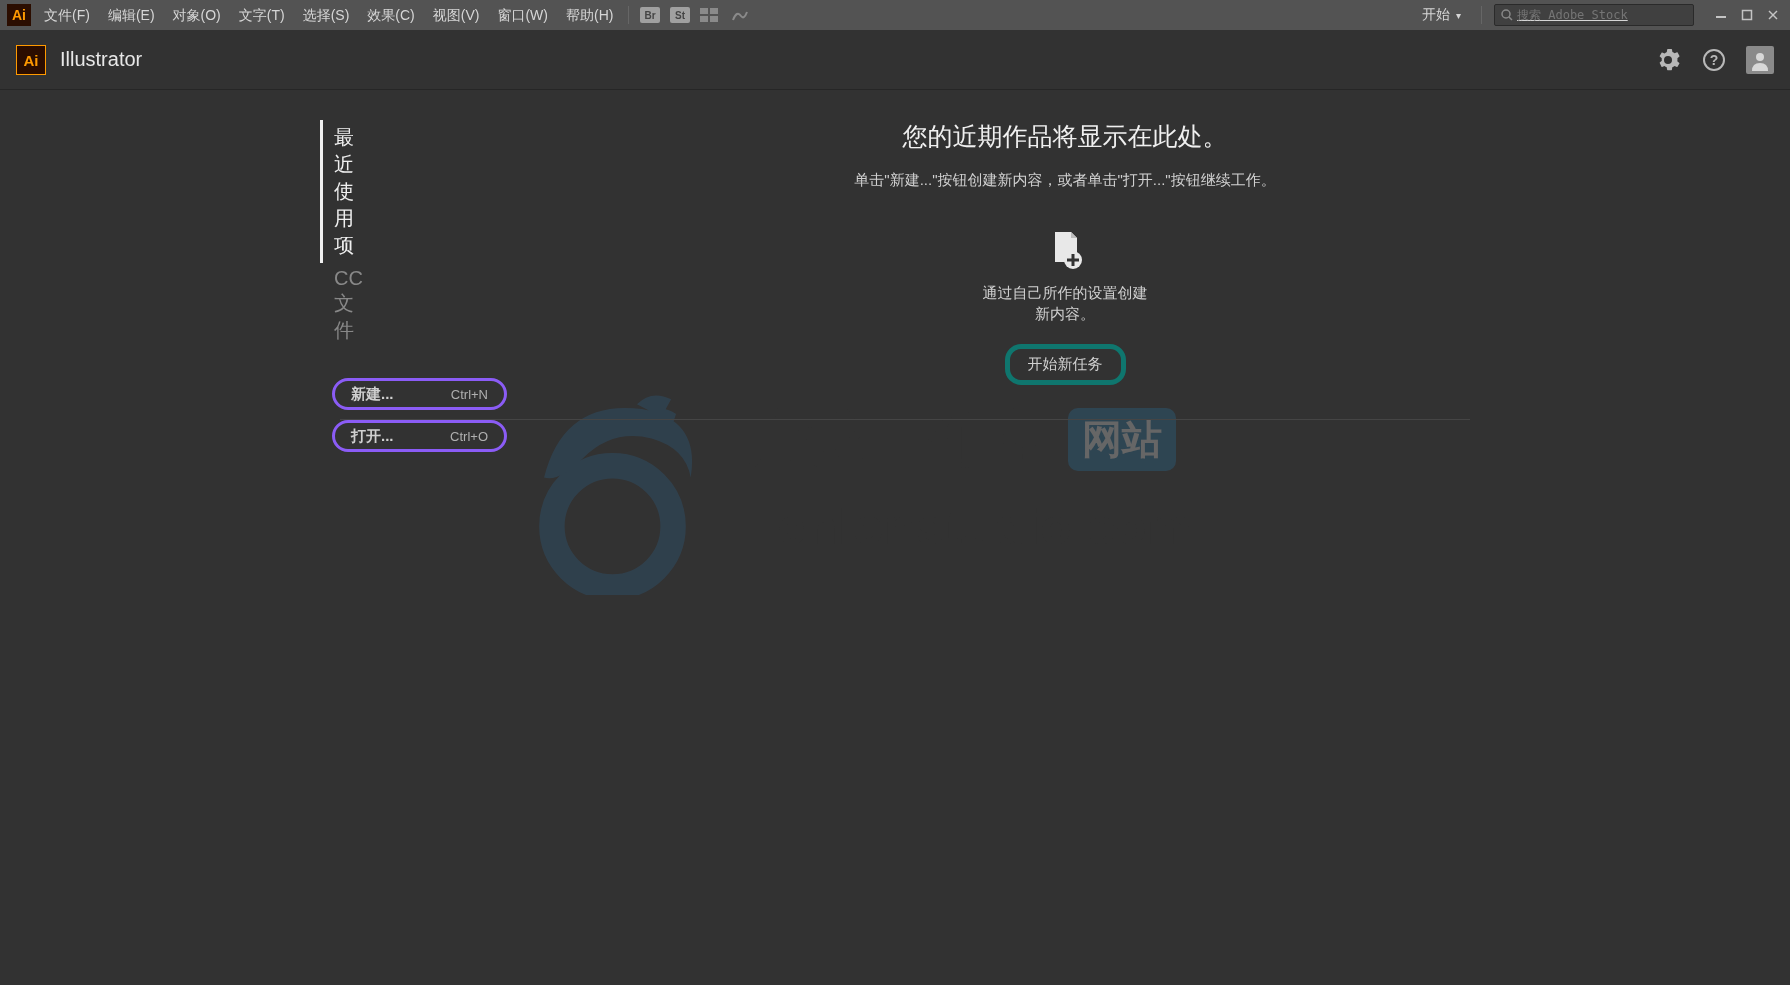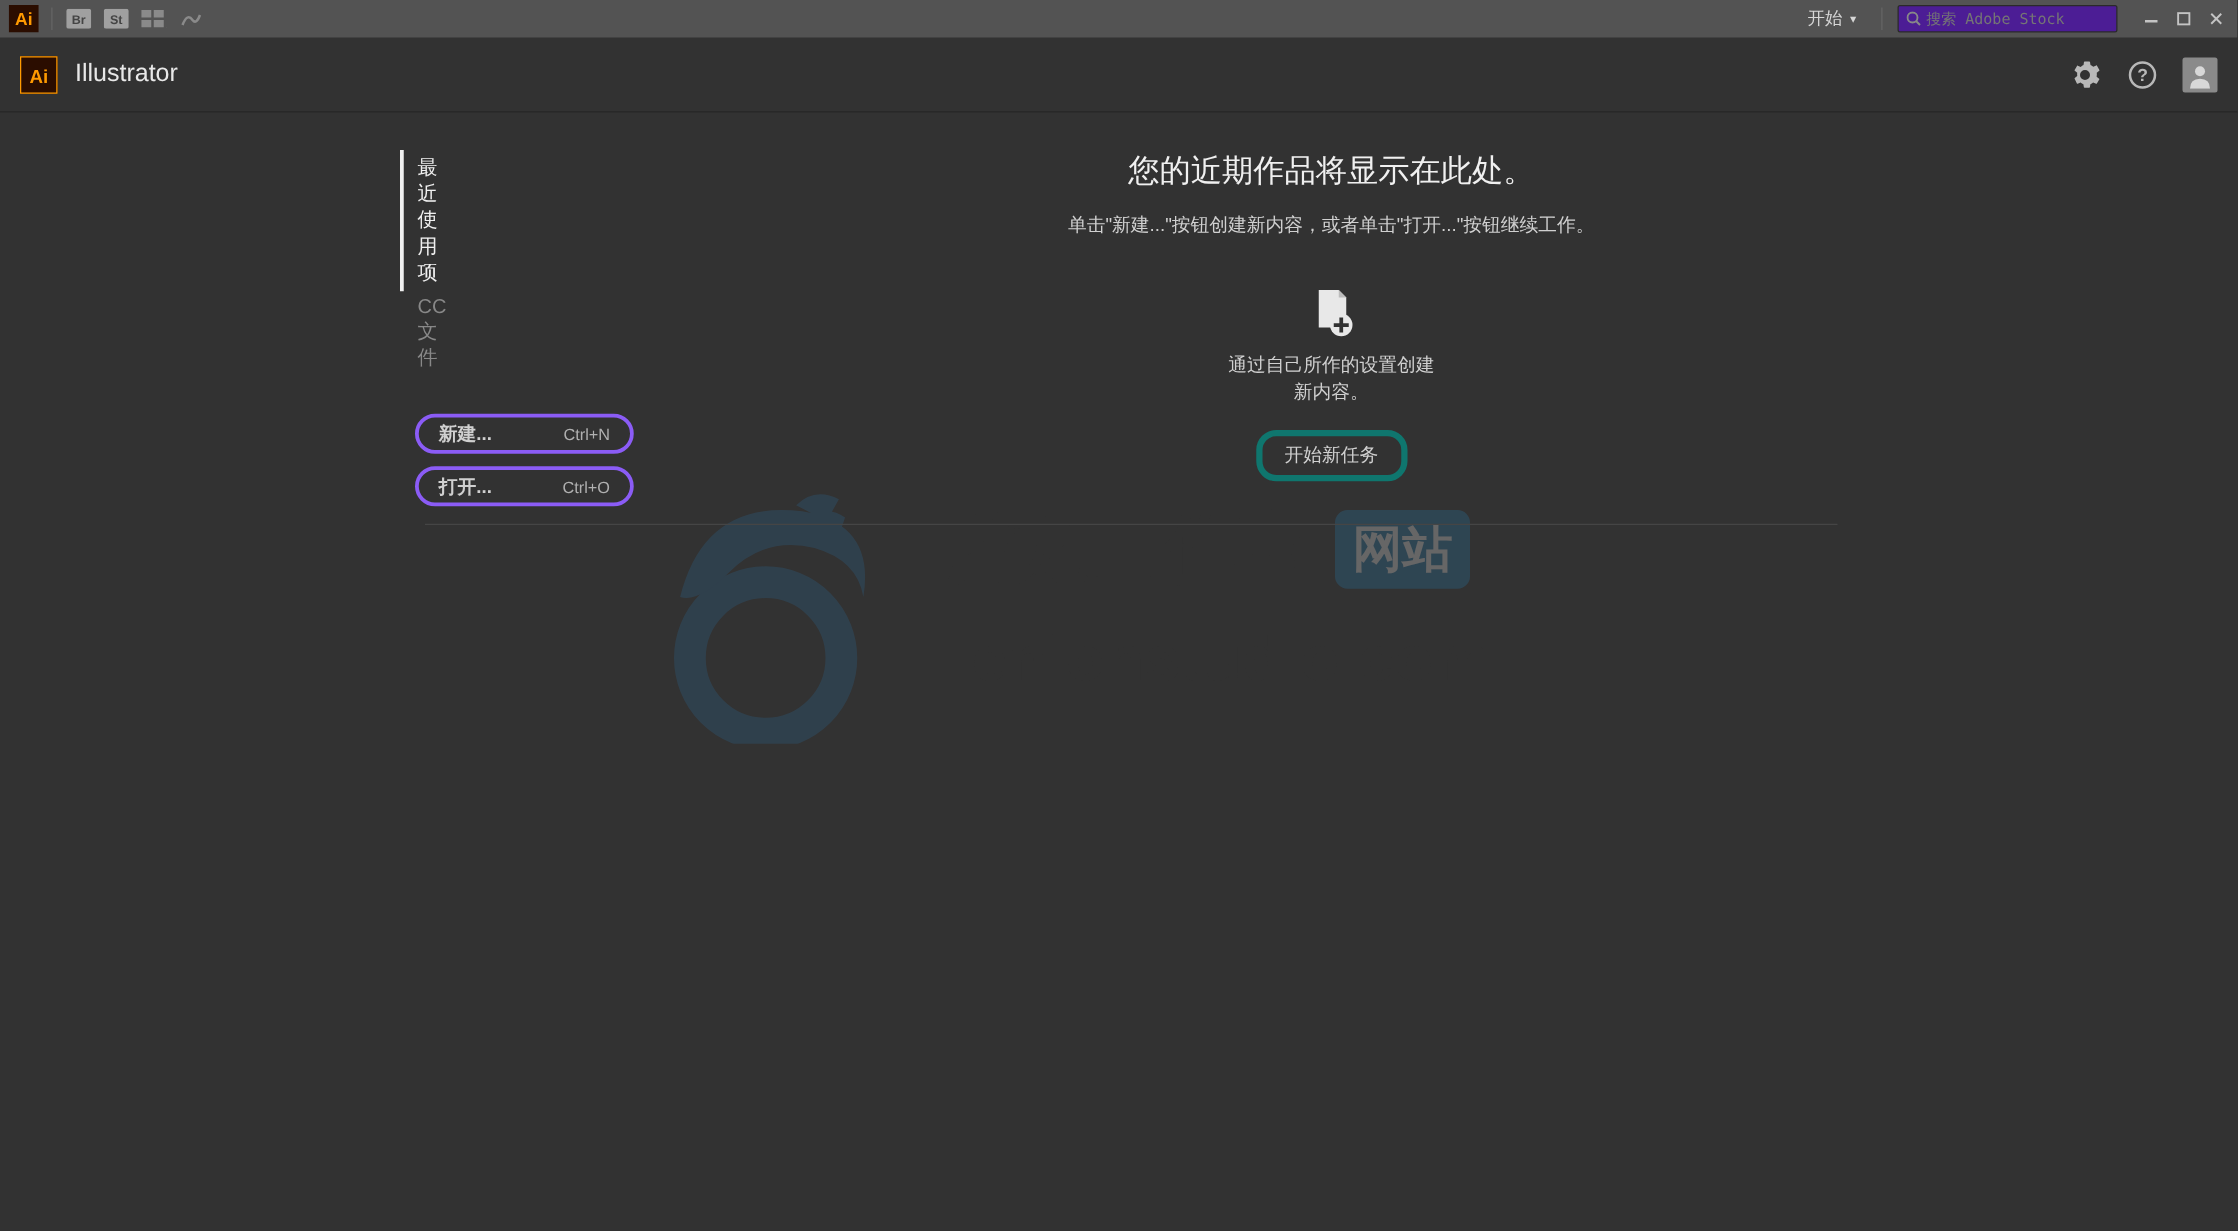--- a/index.html
+++ b/index.html
@@ -55,26 +55,27 @@
 .workspace-switch {
   display: flex; align-items: center;
   padding: 0 8px; height: 22px;
   font-size: 14px;
   color: #d6d6d6;
   cursor: pointer;
 }
 .workspace-switch .chev { margin-left: 6px; font-size: 10px; }
 .search-box {
   display: flex; align-items: center;
-  background: #4c1d95;
+  background: #404040;
   border: 1px solid #2a2a2a;
   border-radius: 2px;
   height: 22px;
   padding: 0 6px;
-  width: 176px;
+  width: 200px;
+  text-decoration: underline;
 }
 .search-box input {
   background: transparent; border: none; outline: none;
   color: #999; font-size: 12px;
   font-family: "Consolas", monospace;
   width: 100%;
   margin-left: 4px;
 }
 .search-box svg { flex-shrink: 0; }
 .window-controls {
@@ -134,21 +135,21 @@
   width: 340px;
   flex-shrink: 0;
   padding-left: 22px;
 }
 .side-nav {
   margin-bottom: 30px;
   padding-left: 310px;
   margin-left: -310px;
 }
 .nav-item {
-  font-size: 16px;
+  font-size: 20px;
   color: #888;
   padding: 4px 0 4px 14px;
   margin-left: 298px;
   cursor: pointer;
 }
 .nav-item.active {
   color: #f0f0f0;
   border-left: 3px solid #f0f0f0;
   padding-left: 11px;
 }
@@ -257,20 +258,31 @@
 </style>
 </head>
 <body>
 
 <div class="menubar">
   <div class="app-logo">
     <svg viewBox="0 0 24 22">
         <rect width="24" height="22" fill="#2b0d00"></rect>
         <text x="12" y="16" text-anchor="middle" font-family="Arial" font-weight="bold" font-size="14" fill="#ff9a00">Ai</text>
       </svg>
+  </div>
+  <div class="menu-items">
+    <div class="menu-item">文件(F)</div>
+    <div class="menu-item">编辑(E)</div>
+    <div class="menu-item">对象(O)</div>
+    <div class="menu-item">文字(T)</div>
+    <div class="menu-item">选择(S)</div>
+    <div class="menu-item">效果(C)</div>
+    <div class="menu-item">视图(V)</div>
+    <div class="menu-item">窗口(W)</div>
+    <div class="menu-item">帮助(H)</div>
   </div>
   <div class="menu-divider"></div>
   <div class="tool-btn">
     <svg width="20" height="16">
         <rect width="20" height="16" rx="2" fill="#a0a0a0"></rect>
         <text x="10" y="12" text-anchor="middle" font-size="10" font-weight="bold" fill="#444">Br</text>
       </svg>
   </div>
   <div class="tool-btn">
     <svg width="20" height="16">

